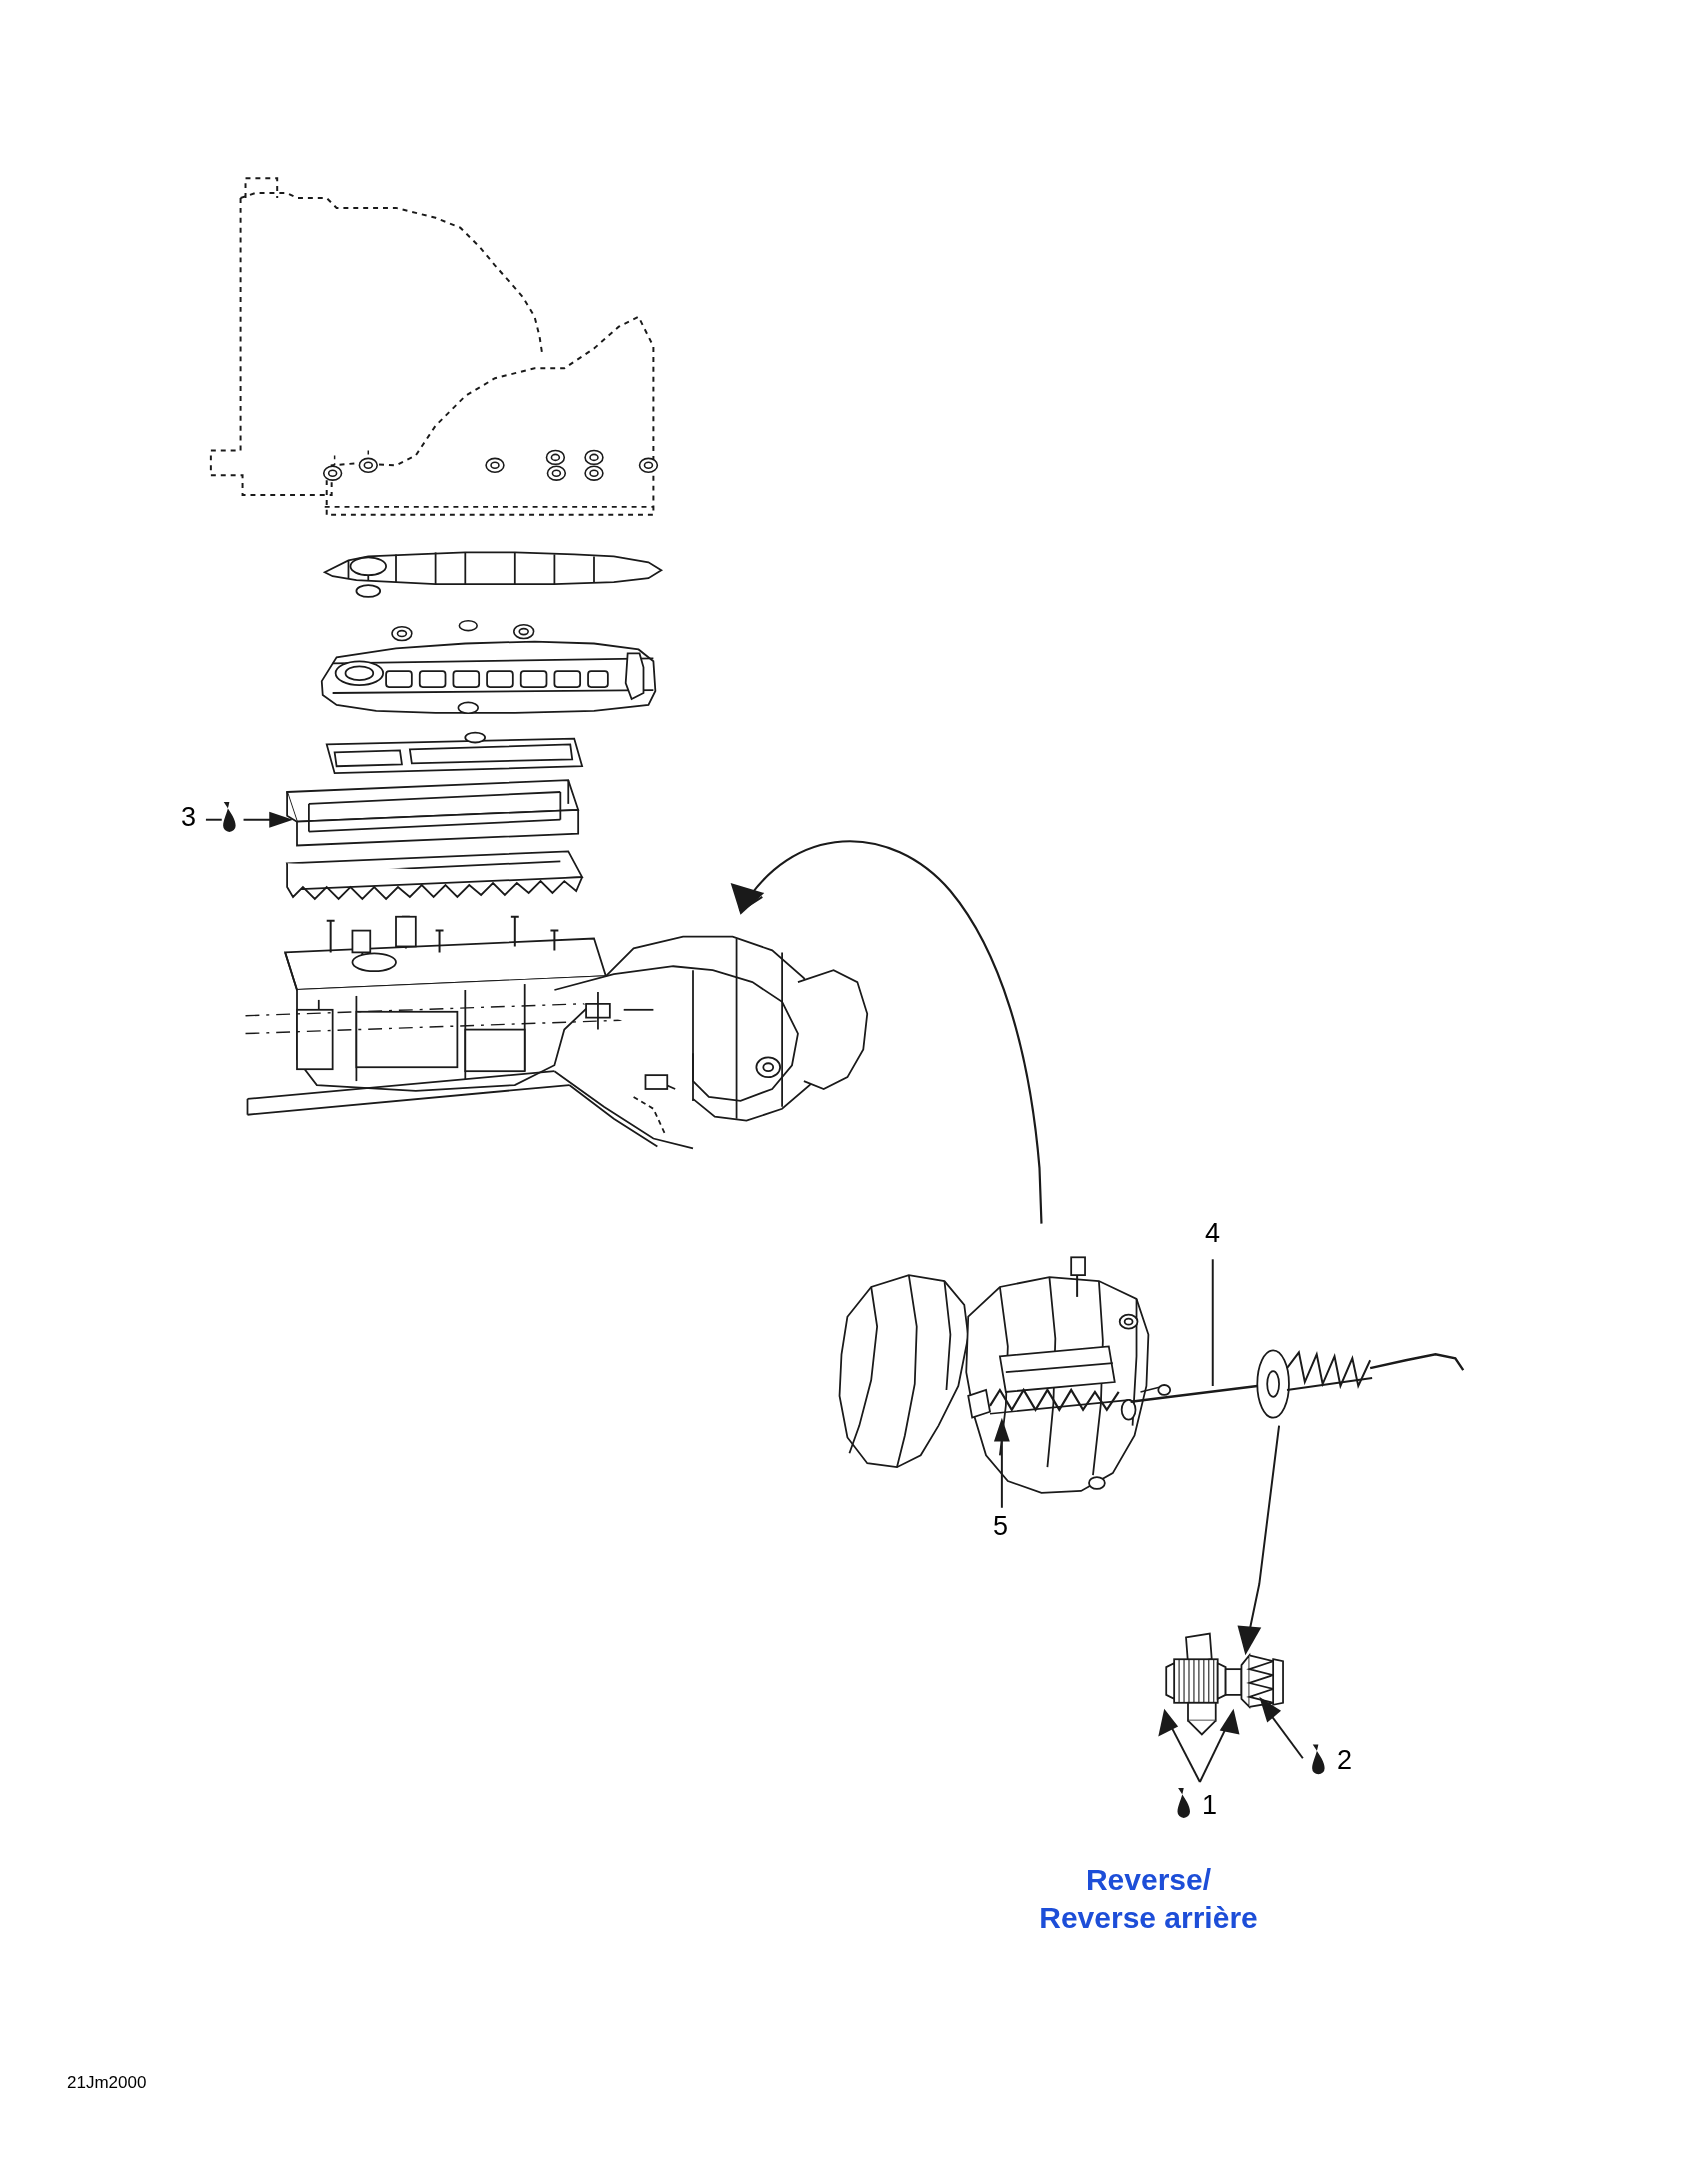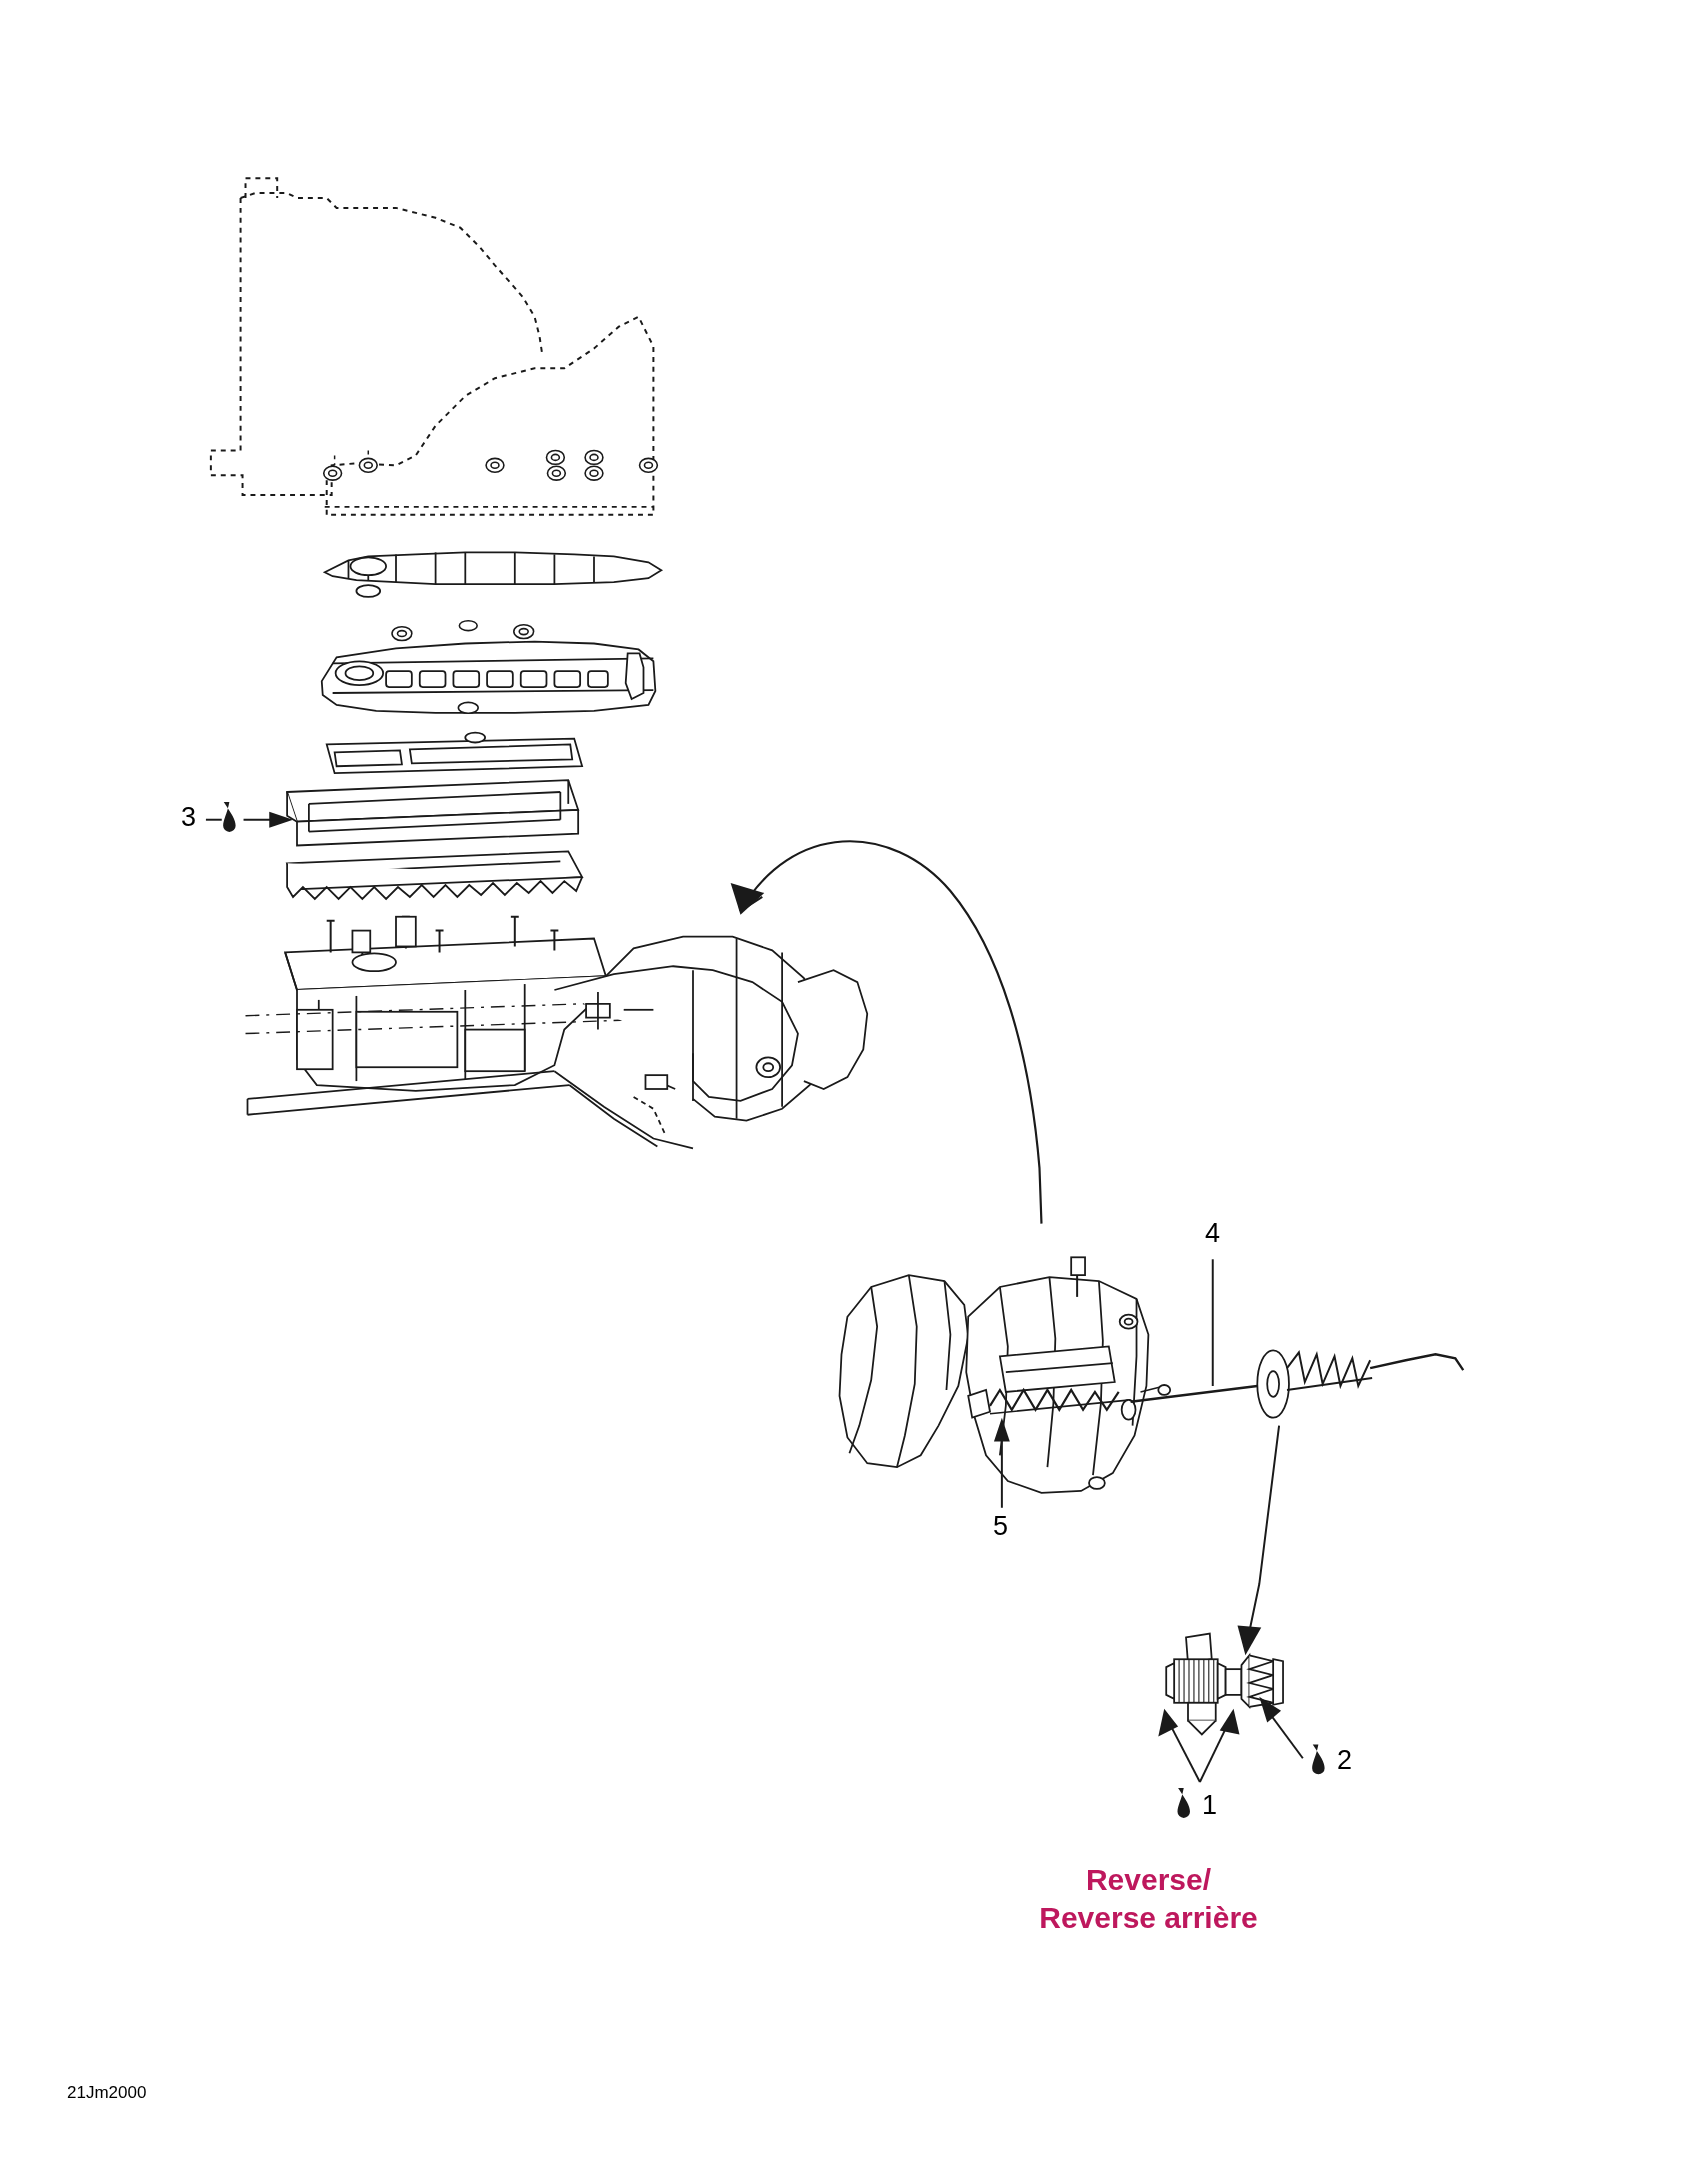--- a/index.html
+++ b/index.html
@@ -34,34 +34,33 @@
     font-weight: 400;
     color: #000;
     line-height: 1;
     white-space: nowrap;
   }
   .caption {
     position: absolute;
     font-family: "Liberation Sans", sans-serif;
     font-weight: bold;
     font-size: 30px;
-    color: #be185d;
+    color: #1d4ed8;
     text-align: center;
     line-height: 1.28;
     white-space: nowrap;
   }
   .footer-code {
     position: absolute;
     left: 67px;
     top: 2073px;
     font-family: "Liberation Sans", sans-serif;
     font-size: 17px;
     color: #000;
     white-space: nowrap;
-    margin-top: 10px;
   }
 </style>
 </head>
 <body>
 
 <div id="sheet">
 
   <svg class="svg-layer" viewBox="0 0 1700 2200" xmlns="http://www.w3.org/2000/svg">
 
     <g fill="none" stroke="#1a1a1a" stroke-width="2" stroke-dasharray="5,5">

